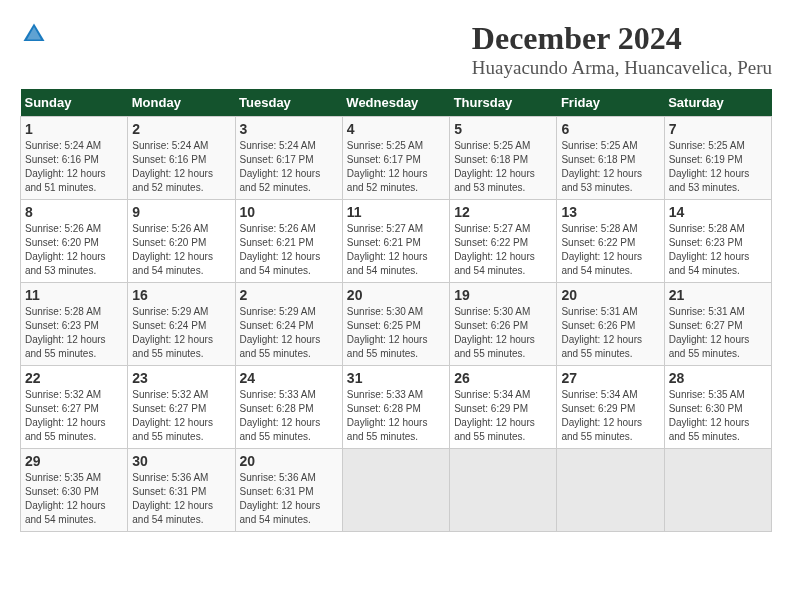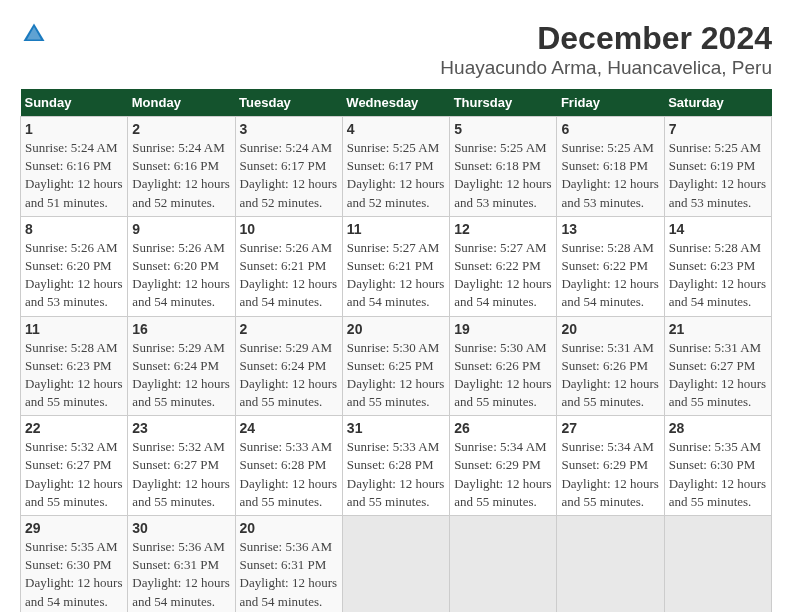--- a/index.html
+++ b/index.html
@@ -26,21 +26,22 @@
       font-weight: bold;
       line-height: 1.1;
     }
     .logo-text span.general { color: #333; }
     .logo-text span.blue { color: #1a7abf; }
     .logo-icon {
       width: 28px;
       height: 28px;
     }
     .title-block {
-      text-align: right;
+      text-align: left;
+      font-family: Liberation Serif, serif;
     }
     .month-title {
       font-size: 32px;
       font-weight: bold;
       color: #333;
     }
     .location {
       font-size: 19px;
       color: #555;
     }
@@ -72,23 +73,22 @@
     }
     .day-number {
       font-size: 14px;
       font-weight: bold;
       color: #333;
       display: block;
       margin-bottom: 2px;
     }
     .day-info {
       color: #444;
-      font-size: 13px;
+      font-size: 10px;
       line-height: 1.4;
-      font-family: Liberation Serif, serif;
     }
   </style>
 </head>
 <body>
 
 <div class="header">
   <div class="logo">
     <svg class="logo-icon" viewBox="0 0 40 40">
       <polygon points="20,5 35,30 5,30" fill="#1a7abf"></polygon>
       <polygon points="20,10 30,28 10,28" fill="#fff" opacity="0.3"></polygon>

